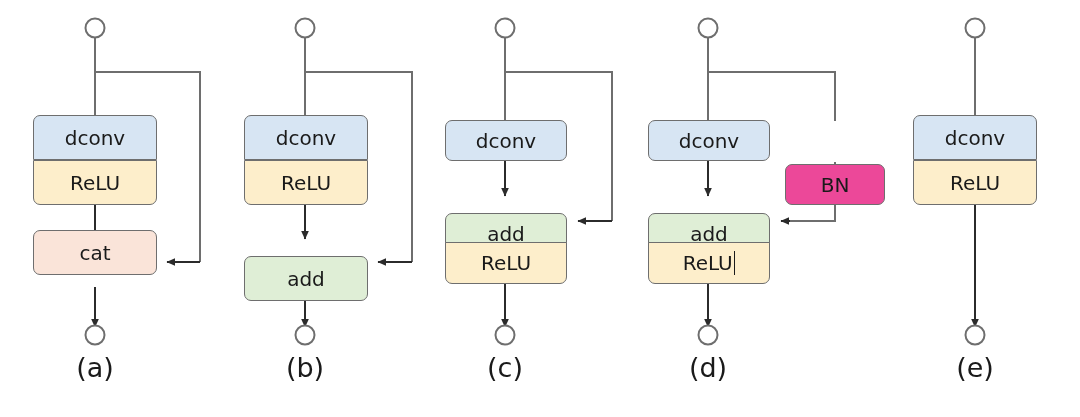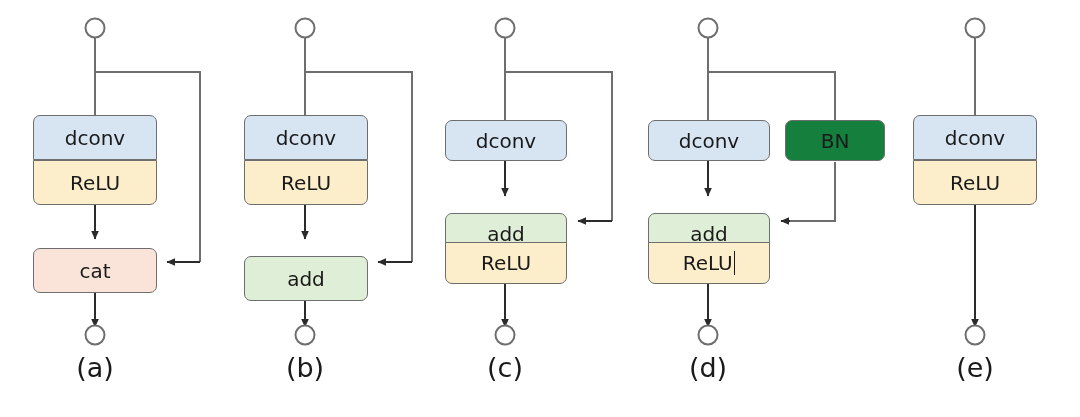--- a/index.html
+++ b/index.html
@@ -29,21 +29,21 @@
     color:#1a1a1a;
     letter-spacing:0px;
     line-height:1;
     white-space:nowrap;
     z-index:3;
   }
   .node.dconv{background:#d7e5f3;}
   .node.relu{background:#fdeecb;}
   .node.add{background:#dfeed6;margin-top:13px;}
   .node.cat{background:#fae4d9;}
-  .node.bn{background:#15803d;}
+  .node.bn{background:#ec4899;margin-top:44px;}
   
   .node.stack-top{border-radius:7px 7px 0 0;border-bottom-width:0.7px;}
   .node.stack-bottom{border-radius:0 0 7px 7px;border-top-width:0.7px;}
   .panel-label{
     position:absolute;
     font-size:27px;
     color:#1a1a1a;
     text-align:center;
     transform:translateX(-50%);
     white-space:nowrap;
@@ -114,21 +114,21 @@
     <g>
       <circle cx="975" cy="28" r="9.5" fill="#ffffff" stroke="#6e6e6e" stroke-width="2"></circle>
       <line x1="975" y1="37.5" x2="975" y2="116" stroke="#6e6e6e" stroke-width="2"></line>
       <line x1="975" y1="204" x2="975" y2="327" stroke="#2b2b2b" stroke-width="2" marker-end="url(#arrowhead)"></line>
       <circle cx="975" cy="335" r="9.5" fill="#ffffff" stroke="#6e6e6e" stroke-width="2"></circle>
     </g>
   </svg>
 
   <div class="node dconv stack-top" style="left:33px;top:115px;width:124px;height:45px;">dconv</div>
   <div class="node relu stack-bottom" style="left:33px;top:160px;width:124px;height:45px;">ReLU</div>
-  <div class="node cat" style="left:33px;top:248px;width:124px;height:45px;">cat</div>
+  <div class="node cat" style="left:33px;top:230px;width:124px;height:45px;">cat</div>
   <div class="panel-label" style="left:95px;top:352px;">(a)</div>
 
   <div class="node dconv stack-top" style="left:244px;top:115px;width:124px;height:45px;">dconv</div>
   <div class="node relu stack-bottom" style="left:244px;top:160px;width:124px;height:45px;">ReLU</div>
   <div class="node add" style="left:244px;top:243px;width:124px;height:45px;">add</div>
   <div class="panel-label" style="left:305px;top:352px;">(b)</div>
 
   <div class="node dconv" style="left:445px;top:120px;width:122px;height:41px;">dconv</div>
   <div class="node add stack-top" style="left:445px;top:200px;width:122px;height:42px;">add</div>
   <div class="node relu stack-bottom" style="left:445px;top:242px;width:122px;height:42px;">ReLU</div>

